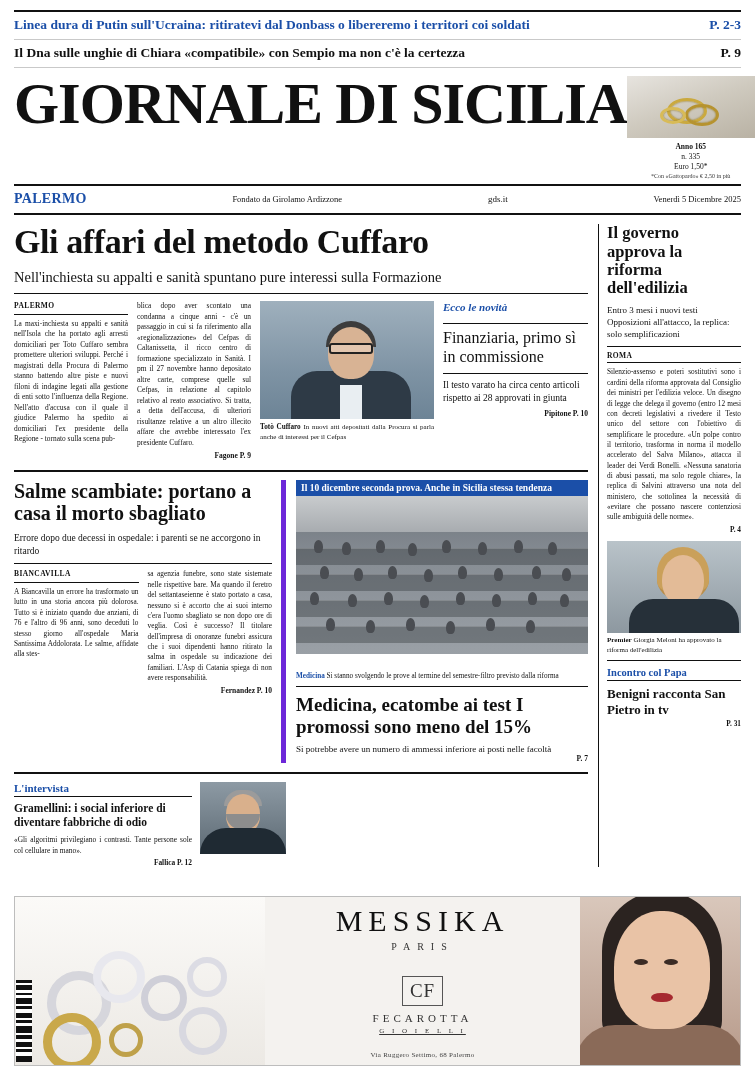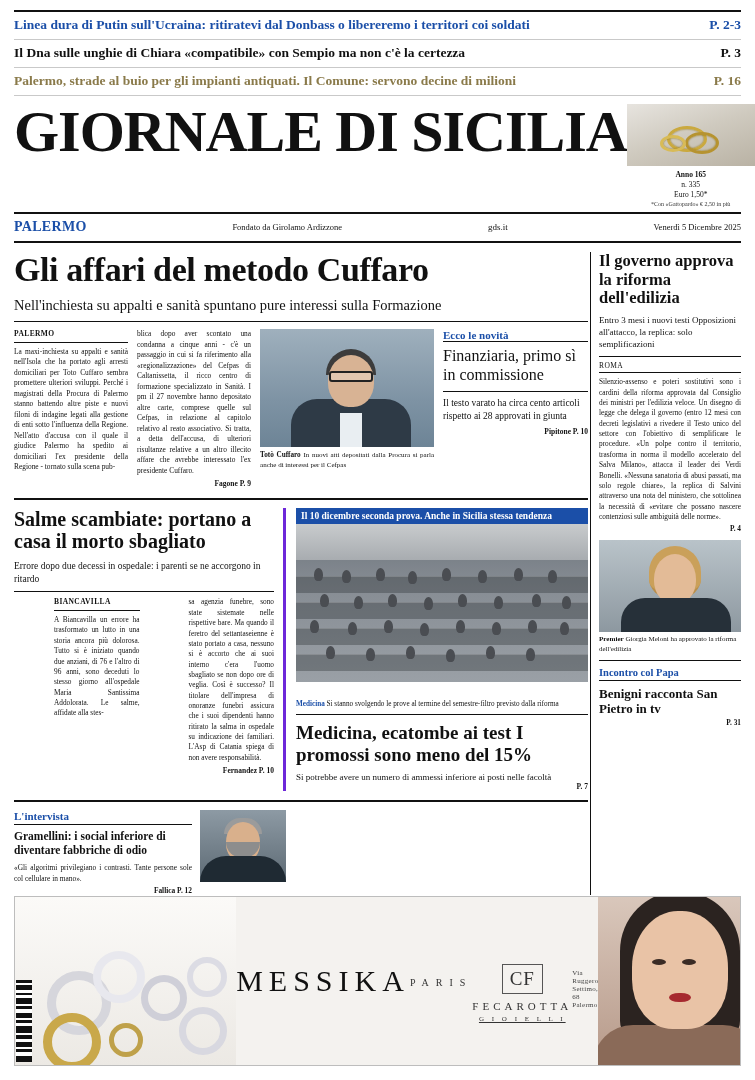--- a/index.html
+++ b/index.html
@@ -59,21 +59,21 @@
     display: flex; align-items: center; justify-content: space-between;
     padding: 5px 0 6px 0; border-bottom: 2px solid #111;
     font-size: 9.5px;
   }
   .city { color: #1b4fa8; font-weight: bold; font-size: 14px; letter-spacing: .3px; }
   .founder { font-size: 8.5px; }
   .site { font-size: 9px; }
   .date { font-size: 8.5px; }
 
   
-  .grid { display: flex; gap: 2px; padding-top: 9px; }
+  .grid { display: flex; gap: 10px; padding-top: 9px; }
   .col-main { width: 574px; }
   .col-side { width: 153px; border-left: 1px solid #111; padding-left: 8px; }
 
   .headline {
     font-size: 34px; font-weight: bold; line-height: 1.05; letter-spacing: -0.4px;
   }
   .subhead { font-size: 14.5px; margin-top: 9px; padding-bottom: 7px; border-bottom: 1px solid #111; }
 
   .lead { display: flex; gap: 9px; padding-top: 7px; }
   .lead-col { width: 118px; font-size: 7.4px; line-height: 1.42; text-align: justify; }
@@ -87,36 +87,36 @@
   .photo-cuffaro { height: 118px; background: linear-gradient(180deg,#9fb0bd 0%, #7e93a4 60%, #6d8496 100%); }
   .photo-cuffaro .head { position:absolute; width:46px; height:52px; border-radius:50% 50% 45% 45%; background:#d8b394; left:68px; top:26px; }
   .photo-cuffaro .hair { position:absolute; width:50px; height:26px; border-radius:25px 25px 0 0; background:#3c3c3c; left:66px; top:20px; }
   .photo-cuffaro .glass { position:absolute; width:44px; height:11px; border:2px solid #222; border-radius:3px; left:69px; top:42px; background:rgba(255,255,255,.25);}
   .photo-cuffaro .body { position:absolute; width:120px; height:48px; background:#2e3a46; border-radius:26px 26px 0 0; left:31px; bottom:0; }
   .photo-cuffaro .shirt { position:absolute; width:22px; height:34px; background:#e9eef2; left:80px; bottom:0; }
   .cap { font-size: 7px; line-height: 1.4; padding-top: 3px; text-align: justify; }
   .cap b { font-size: 7.2px; }
 
   .box-novita { width: 150px; }
-  .novita-head { color: #1b4fa8; font-weight: bold; font-size: 11px; border-bottom: 1px solid #111; padding-bottom: 0; }
+  .novita-head { color: #1b4fa8; font-weight: bold; font-size: 11px; border-bottom: 1px solid #111; padding-bottom: 10px; font-style: italic; }
   .novita-title { font-size: 16px; line-height: 1.15; margin-top: 5px; }
   .novita-rule { border-top: 1px solid #111; margin: 7px 0 5px; }
   .novita-text { font-size: 9.5px; line-height: 1.35; }
   .novita-by { text-align: right; font-size: 7.5px; font-weight: bold; margin-top: 4px; }
 
   .mid-rule { border-top: 2px solid #111; margin-top: 8px; }
 
   .two-cols { display: flex; gap: 10px; padding-top: 8px; }
-  .left-block { width: 272px; border-right: 3px solid #6d28d9; padding-right: 9px; }
+  .left-block { width: 272px; border-right: 5px solid #6d28d9; padding-right: 9px; }
   .right-block { width: 292px; }
 
   .head2 { font-size: 20px; font-weight: bold; line-height: 1.12; }
   .sub2 { font-size: 9.5px; line-height: 1.35; margin-top: 7px; padding-bottom: 6px; border-bottom: 1px solid #111; }
   .body-cols { display: flex; gap: 9px; padding-top: 5px; }
-  .body-col { width: 128px; font-size: 7.3px; line-height: 1.42; text-align: justify; margin-left: 40px; }
+  .body-col { width: 128px; font-size: 7.3px; line-height: 1.42; text-align: justify; }
 
   .strip-head {
     background: #1b4fa8; color: #fff; font-weight: bold; font-size: 9.5px;
     padding: 3px 5px;
   }
   .photo-class { height: 158px; background: linear-gradient(180deg,#6d747c 0%, #878d94 40%, #9aa0a6 100%); position: relative; overflow: hidden; }
   .photo-class .deskrow { position:absolute; left:0; right:0; height:17px; background:rgba(40,45,50,.35); border-top:1px solid rgba(255,255,255,.18); }
   .photo-class .p { position:absolute; width:9px; height:13px; border-radius:50% 50% 40% 40%; background:#4a4d52; }
   .photo-class .wall { position:absolute; left:0; right:0; top:0; height:36px; background:linear-gradient(180deg,#c8cbcd,#a8acb0); }
 
@@ -135,21 +135,21 @@
   .iv-by { text-align: right; font-size: 7.4px; font-weight: bold; margin-top: 2px; }
   .photo-gram { width: 86px; height: 72px; background: linear-gradient(180deg,#8d9aa4,#5d6a74); position: relative; overflow: hidden; }
   .photo-gram .face { position:absolute; width:34px; height:40px; border-radius:50% 50% 45% 45%; background:#d9b08c; left:26px; top:12px; }
   .photo-gram .beard { position:absolute; width:34px; height:16px; background:#8d8d8d; left:26px; top:32px; border-radius:0 0 16px 16px;}
   .photo-gram .hair { position:absolute; width:38px; height:16px; background:#9b9b9b; border-radius:18px 18px 0 0; left:24px; top:8px;}
   .photo-gram .suit { position:absolute; width:86px; height:26px; background:#1f2a33; bottom:0; left:0; border-radius:30px 30px 0 0;}
 
   
   .side-title { font-size: 16.5px; font-weight: bold; line-height: 1.1; }
   .side-sub { font-size: 9px; line-height: 1.35; margin-top: 7px; padding-bottom: 6px; border-bottom: 1px solid #111; }
-  .side-kicker { font-size: 7.5px; font-weight: normal; letter-spacing: .4px; border-bottom: 1px solid #111; padding: 4px 0 2px; margin-bottom: 4px; }
+  .side-kicker { font-size: 7.5px; font-weight: bold; letter-spacing: .4px; border-bottom: 1px solid #111; padding: 4px 0 2px; margin-bottom: 4px; }
   .side-text { font-size: 7.3px; line-height: 1.42; text-align: justify; }
   .side-pg { text-align: right; font-size: 7.3px; font-weight: bold; margin-top: 2px; }
   .photo-meloni { width: 100%; height: 92px; margin-top: 7px; background: linear-gradient(180deg,#b9c3c9 0%, #8d98a0 100%); position: relative; overflow: hidden; }
   .photo-meloni .face { position:absolute; width:42px; height:50px; border-radius:50% 50% 46% 46%; background:#e3bb97; left:55px; top:14px;}
   .photo-meloni .hair { position:absolute; width:52px; height:44px; border-radius:26px 26px 10px 10px; background:#caa05a; left:50px; top:6px;}
   .photo-meloni .hair2 { position:absolute; width:52px; height:24px; border-radius:0 0 20px 20px; background:#b98f4c; left:50px; top:34px; z-index:0;}
   .photo-meloni .face { z-index:1; }
   .photo-meloni .body { position:absolute; width:110px; height:34px; background:#263039; border-radius:24px 24px 0 0; left:22px; bottom:0; z-index:2;}
   .side-cap { font-size: 7px; line-height: 1.38; padding-top: 3px; border-bottom: 1px solid #111; padding-bottom: 5px; }
   .side-cap b { font-size: 7.1px; }
@@ -157,21 +157,21 @@
   .papa-title { font-size: 13px; font-weight: bold; line-height: 1.18; margin-top: 5px; }
 
   
   .ad {
     position: absolute; left: 14px; right: 14px; bottom: 14px; height: 170px;
     border: 1px solid #bdbdbd; background: #f4f2ef; display: flex; overflow: hidden;
   }
   .ad-left { width: 250px; position: relative; background: linear-gradient(180deg,#fbfaf8,#ece9e4); }
   .ad-rings { position: absolute; left: 22px; top: 38px; }
   .ring2 { position:absolute; border-radius:50%; }
-  .ad-mid { flex: 1; display:flex; flex-direction:row; align-items:center; justify-content:flex-end; }
+  .ad-mid { flex: 1; display:flex; flex-direction:column; align-items:center; justify-content:center; }
   .ad-brand { font-size: 30px; letter-spacing: 6px; color:#111; font-family:"Liberation Serif", serif; }
   .ad-brand-sub { font-size: 10px; letter-spacing: 7px; color:#333; margin-top: 3px; }
   .ad-logo { margin-top: 24px; text-align:center; }
   .ad-logo .mono { font-size: 19px; letter-spacing:1px; border:1px solid #555; display:inline-block; padding:3px 7px; color:#333;}
   .ad-shop { font-size: 11px; letter-spacing: 4px; margin-top: 6px; color:#333; }
   .ad-addr { font-size: 7px; margin-top: 16px; color:#444; letter-spacing:.3px;}
   .ad-right { width: 160px; background: linear-gradient(180deg,#d9c7bb 0%, #b79a8a 100%); position: relative; overflow: hidden; }
   .ad-right .face { position:absolute; width:96px; height:118px; border-radius:48% 48% 42% 42%; background:#e9c3a6; left:34px; top:14px;}
   .ad-right .hairR { position:absolute; width:120px; height:150px; border-radius:60px 60px 20px 20px; background:#2b2320; left:22px; top:-6px;}
   .ad-right .face { z-index:2;}
@@ -189,25 +189,21 @@
 
 <div class="page">
 
   <div class="teaser-bar">
     <div class="teaser t1">
       <div class="teaser-text">Linea dura di Putin sull'Ucraina: ritiratevi dal Donbass o libereremo i territori coi soldati</div>
       <div class="teaser-page">P. 2-3</div>
     </div>
     <div class="teaser t2">
       <div class="teaser-text">Il Dna sulle unghie di Chiara «compatibile» con Sempio ma non c'è la certezza</div>
-      <div class="teaser-page">P.  3</div>
-    </div>
-    <div class="teaser t3">
-      <div class="teaser-text">Palermo, strade al buio per gli impianti antiquati. Il Comune: servono decine di milioni</div>
-      <div class="teaser-page">P. 16</div>
+      <div class="teaser-page">P.  9</div>
     </div>
   </div>
 
   <div class="masthead">
     <div class="masthead-title">GIORNALE DI SICILIA</div>
     <div class="masthead-right">
       <div class="mast-photo">
         <span class="ring r1"></span>
           <span class="ring r2"></span>
           <span class="ring r3"></span>

